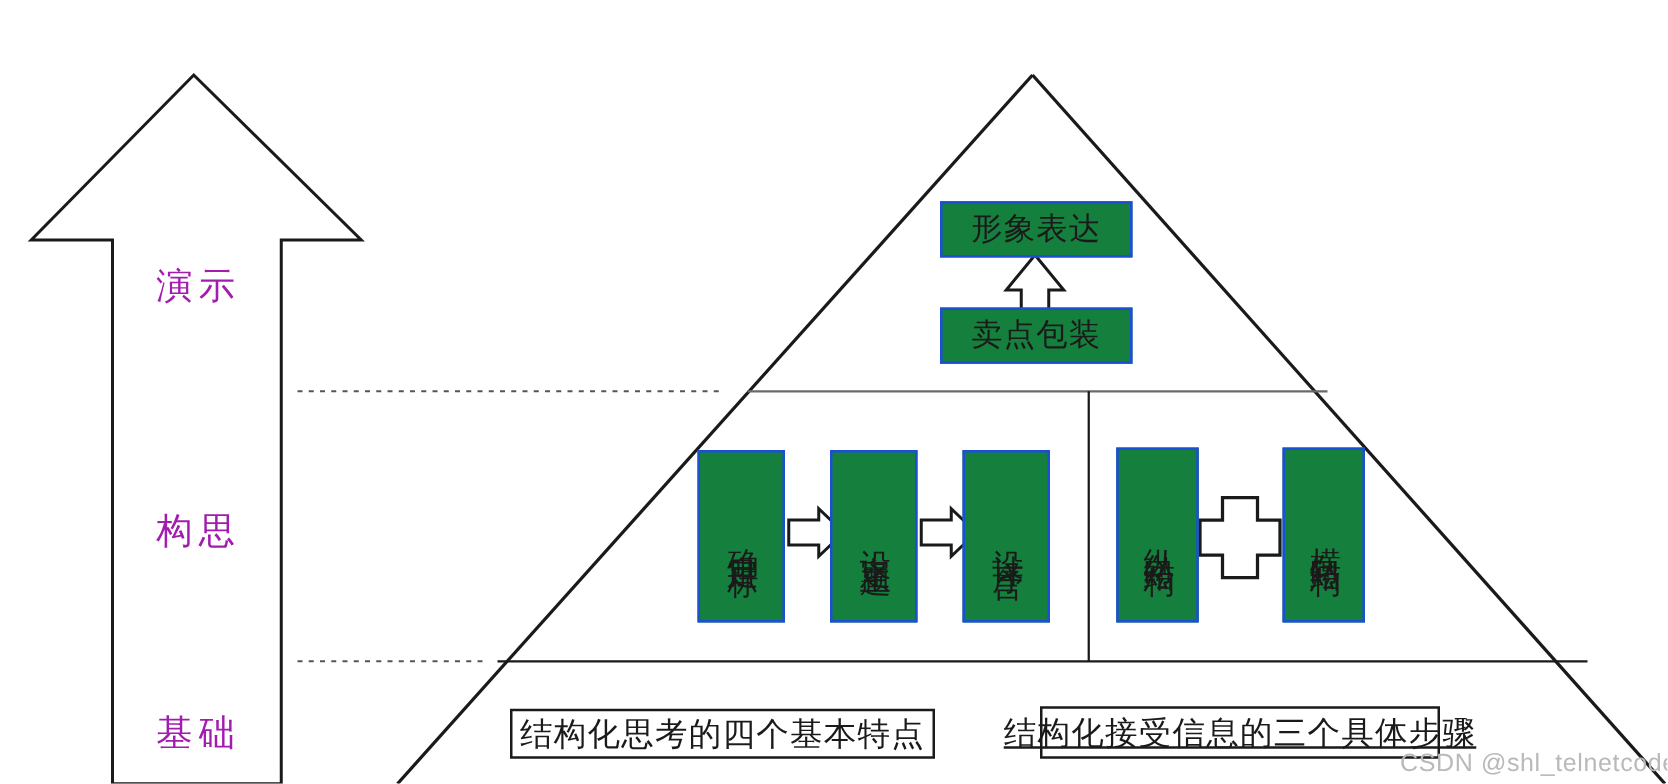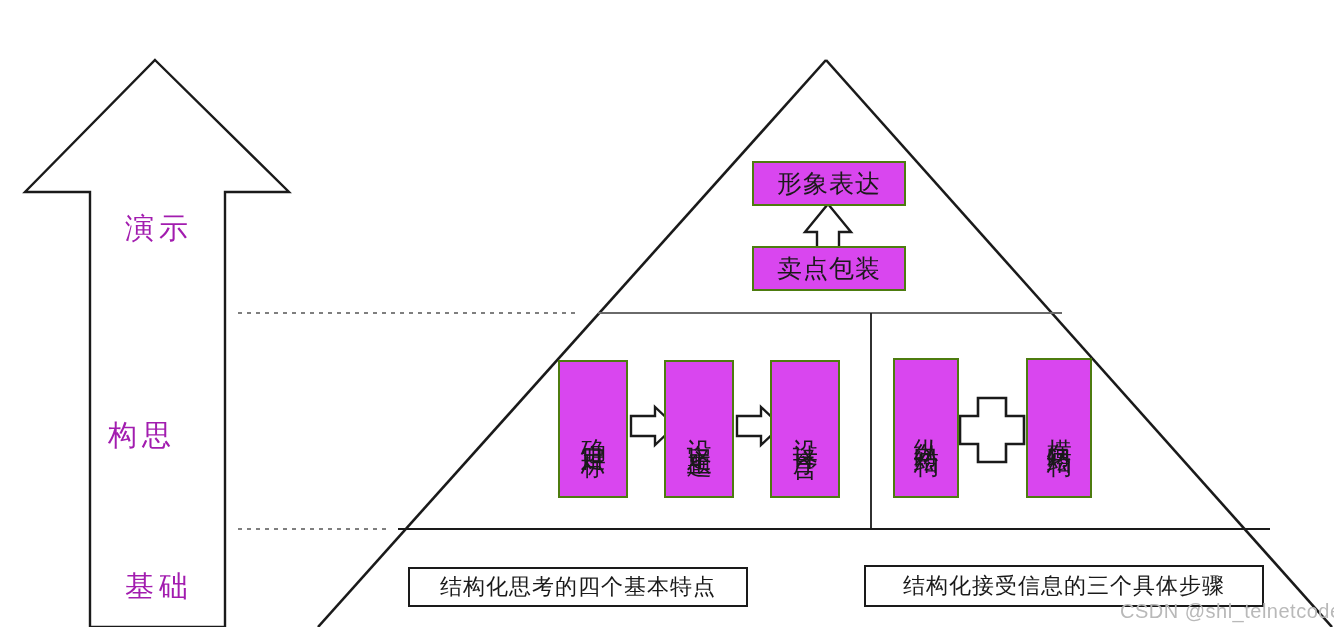--- a/index.html
+++ b/index.html
@@ -20,22 +20,22 @@
   }
   #vector-layer {
     position: absolute;
     left: 0;
     top: 0;
     width: 1334px;
     height: 627px;
   }
   .node {
     position: absolute;
-    border: 2px solid #4d7c0f;
-    background: #d946ef;
+    border: 2px solid #1d4ed8;
+    background: #15803d;
     box-sizing: border-box;
     display: flex;
     align-items: center;
     justify-content: center;
     text-align: right;
     line-height: 1.18;
   }
   .node-h {
     font-size: 25px;
     letter-spacing: 1px;
@@ -54,21 +54,21 @@
     white-space: nowrap;
   }
   .base-node {
     position: absolute;
     border: 2px solid #1a1a1a;
     background: #ffffff;
     box-sizing: border-box;
     display: flex;
     align-items: center;
     justify-content: center;
-    font-size: 22px;
+    font-size: 26px;
     letter-spacing: 1px;
     white-space: nowrap;
   }
   #watermark {
     position: absolute;
     left: 1120px;
     top: 600px;
     font-size: 20px;
     color: #b9b9b9;
     white-space: nowrap;
@@ -98,31 +98,31 @@
     <polygon points="828,204 851,232 839,232 839,248 817,248 817,232 805,232" fill="#ffffff" stroke="#1a1a1a" stroke-width="2.4" stroke-linejoin="miter"></polygon>
 
     <polygon points="631,416 655,416 655,407 675,426 655,445 655,436 631,436" fill="#ffffff" stroke="#1a1a1a" stroke-width="2.4" stroke-linejoin="miter"></polygon>
 
     <polygon points="737,416 761,416 761,407 781,426 761,445 761,436 737,436" fill="#ffffff" stroke="#1a1a1a" stroke-width="2.4" stroke-linejoin="miter"></polygon>
 
     <polygon points="978,398 1006,398 1006,416 1024,416 1024,444 1006,444 1006,462 978,462 978,444 960,444 960,416 978,416" fill="#ffffff" stroke="#1a1a1a" stroke-width="2.6" stroke-linejoin="miter"></polygon>
   </svg>
 
   <div class="stage-label" style="left:125px; top:209px;">演示</div>
-  <div class="stage-label" style="left:108px; top:405px;margin-top:11px;">构思</div>
+  <div class="stage-label" style="left:125px; top:405px;">构思</div>
   <div class="stage-label" style="left:125px; top:567px;font-family:Liberation Mono, monospace;">基础</div>
 
   <div class="node node-h" style="left:752px; top:161px; width:154px; height:45px;">形象表达</div>
   <div class="node node-h" style="left:752px; top:246px; width:154px; height:45px;">卖点包装</div>
 
   <div class="node node-v" style="left:558px; top:360px; width:70px; height:138px;">确定目标</div>
   <div class="node node-v" style="left:664px; top:360px; width:70px; height:138px;">设定主题</div>
   <div class="node node-v" style="left:770px; top:360px; width:70px; height:138px;">设计序言</div>
 
   <div class="node node-v" style="left:893px; top:358px; width:66px; height:140px;">纵向结构</div>
   <div class="node node-v" style="left:1026px; top:358px; width:66px; height:140px;">横向结构</div>
 
   <div class="base-node" style="left:408px; top:567px; width:340px; height:40px;">结构化思考的四个基本特点</div>
-  <div class="base-node" style="left:864px; top:565px; width:400px; height:42px;">结构化接受信息的三个具体步骤</div>
+  <div class="base-node" style="left:832px; top:565px; width:320px; height:42px;text-decoration:underline;">结构化接受信息的三个具体步骤</div>
 
   <div id="watermark">CSDN @shl_telnetcode</div>
 
 </div>
 
 </body></html>

